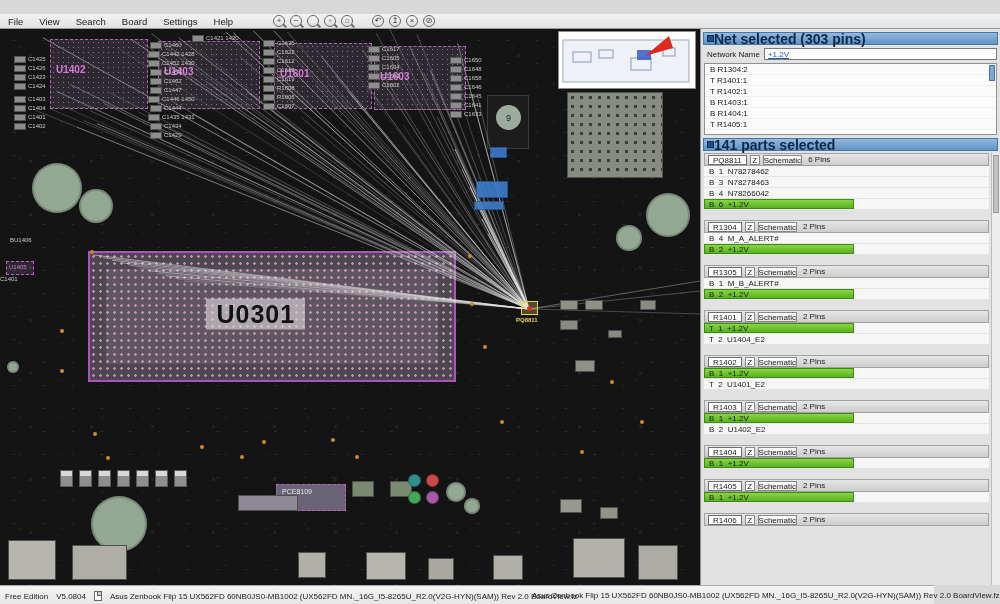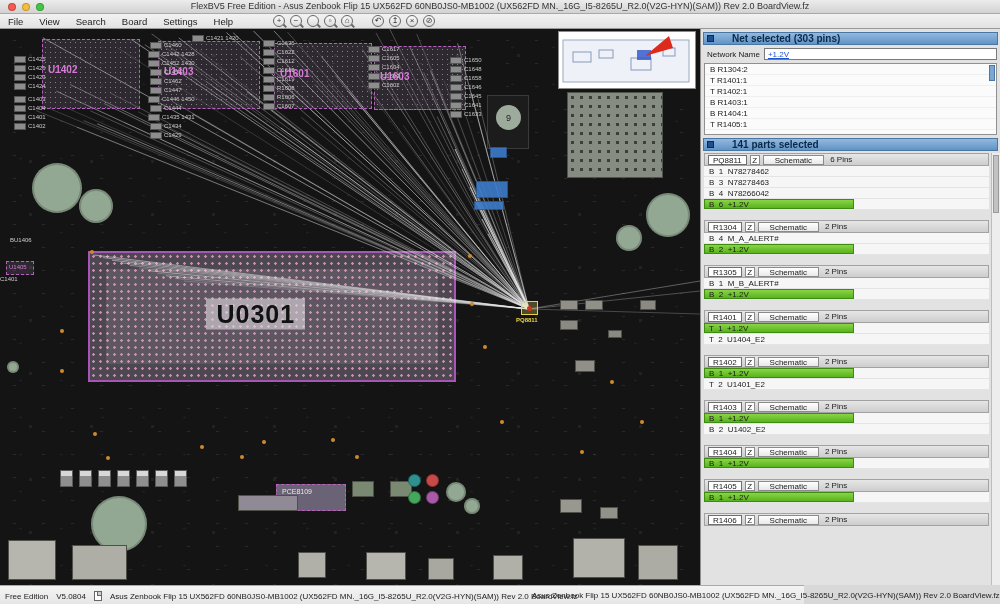--- a/index.html
+++ b/index.html
@@ -79,75 +79,67 @@
     border-radius:50%; background:#d23322; }
   .pql { position:absolute; left:516px; top:288px; color:#e8d24a; font-size:6px; font-weight:bold; }
 
   #minimap { position:absolute; left:558px; top:2px; width:138px; height:58px;
     background:#fff; border:1px solid #8a8a8a; }
 
   
   #panel { position:absolute; left:700px; top:29px; width:300px; height:556px;
     background:#e2e2e2; border-left:1px solid #8f8f8f; font-size:8px; color:#1a1a1a; }
   .hdr { height:13px; margin:3px 2px 0 2px; background:linear-gradient(#93b9de,#6093c6);
-    border:1px solid #4a76a4; color:#0a2847; font-weight:bold; font-size:10px;
-    display:flex; align-items:center; gap:18px; padding:0 3px; }
+    border:1px solid #4a76a4; color:#0a2847; font-weight:bold; font-size:14px;
+    display:flex; align-items:center; gap:0; padding:0 3px; }
   .hdr-ico { width:7px; height:7px; background:#1f4f8f; border:1px solid #0c2c55; }
   .nnrow { display:flex; align-items:center; gap:4px; padding:3px 3px 2px 6px; }
   .nnbox { flex:1; height:12px; line-height:11px; background:#fff; border:1px solid #7a7a7a;
     padding:0 3px; color:#2255cc; text-decoration:underline; }
   .netlist { position:relative; margin:1px 3px; height:72px; background:#fbfbfb;
     border:1px solid #909090; overflow:hidden; }
   .net-row { height:11px; line-height:11px; padding-left:5px; border-bottom:1px solid #efefef; white-space:pre; }
   .nl-thumb { position:absolute; right:1px; top:1px; width:6px; height:16px; background:#7aa7d4; border:1px solid #4a77a4; }
 
   #parts-wrap { position:absolute; left:0; top:124px; bottom:0; width:291px; overflow:hidden; }
   .card { margin:0 3px 10px 3px; }
   .card-h { background:linear-gradient(#e6e6e6,#cdcdcd); border:1px solid #a2a2a2; height:13px;
     display:flex; align-items:center; gap:3px; padding:0 3px; }
   .ref { background:#fff; border:1px solid #6f6f6f; padding:0 4px; height:10px; line-height:9px; font-size:8px; }
   .zbtn { background:#fff; border:1px solid #8a8a8a; width:10px; height:10px; line-height:9px; text-align:center; }
-  .schbtn { background:linear-gradient(#fff,#e8e8e8); border:1px solid #8a8a8a; padding:0 11px;
+  .schbtn { background:linear-gradient(#fff,#e8e8e8); border:1px solid #8a8a8a; padding:0 0;
     height:10px; line-height:9px; }
   .pins { margin-left:3px; color:#222; }
   .mfg-row { display:flex; align-items:center; gap:4px; padding:2px 3px; background:#ececec;
     border:1px solid #b5b5b5; border-top:none; }
   .mfg-box { flex:1; background:#fff; border:1px solid #8a8a8a; height:11px; line-height:10px;
     padding:0 3px; color:#2255cc; text-decoration:underline; }
   .pinrow { position:relative; height:11px; background:#f6f6f6; border-bottom:1px solid #e4e4e4; }
   .pinrow .bar { position:absolute; left:0; top:0; width:150px; height:10px;
     background:linear-gradient(#8ad446,#57b31e); border:1px solid #3f8a12; }
   .pinrow .txt { position:relative; line-height:11px; padding-left:5px; white-space:pre; }
   .scroll-track { position:absolute; right:0; top:124px; bottom:0; width:9px; background:#ededed;
     border-left:1px solid #bdbdbd; }
   .scroll-thumb { position:absolute; left:1px; top:2px; width:6px; height:58px; background:#c2c2c2; border:1px solid #9a9a9a; }
 
   
-  .statusbar { position:absolute; left:0; top:585px; width:804px; height:19px;
+  .statusbar { position:absolute; left:0; top:585px; width:934px; height:19px;
     background:linear-gradient(#f4f4f4,#e6e6e6); border-top:1px solid #aaa;
     font-size:8px; color:#222; }
   .statusbar .row { position:absolute; left:5px; top:5px; display:flex; align-items:center; gap:8px; white-space:nowrap; }
   .doc { width:8px; height:10px; background:#fff; border:1px solid #666; position:relative; }
   .doc::after { content:""; position:absolute; right:0; top:0; width:3px; height:3px;
     background:#ccc; border-left:1px solid #666; border-bottom:1px solid #666; }
   .overlay-file { position:absolute; left:532px; top:5px; white-space:nowrap; }
 </style>
 </head>
 <body>
 
 <div id="app">
 
-  <div class="titlebar">
-    <div class="lights">
-      <div class="light" style="background:#f45b51"></div>
-      <div class="light" style="background:#f6bd3c"></div>
-      <div class="light" style="background:#43c644"></div>
-    </div>
-    <div class="title">FlexBV5 Free Edition - Asus Zenbook Flip 15 UX562FD 60NB0JS0-MB1002 (UX562FD MN._16G_I5-8265U_R2.0(V2G-HYN)(SAM)) Rev 2.0 BoardView.fz</div>
-  </div>
 
   <div class="menubar">
     <div style="display:flex">
         <div class="mi">File</div>
         <div class="mi">View</div>
         <div class="mi">Search</div>
         <div class="mi">Board</div>
         <div class="mi">Settings</div>
         <div class="mi">Help</div>
       </div>
@@ -341,21 +333,21 @@
       <div class="od" style="left: 500px; top: 391px;"></div>
       <div class="od" style="left: 90px; top: 221px;"></div>
       <div class="od" style="left: 468px; top: 225px;"></div>
       <div class="od" style="left: 200px; top: 416px;"></div>
       <div class="od" style="left: 240px; top: 426px;"></div>
       <div class="od" style="left: 610px; top: 351px;"></div>
       <div class="od" style="left: 640px; top: 391px;"></div>
       <div class="od" style="left: 580px; top: 421px;"></div>
       <div class="od" style="left: 60px; top: 300px;"></div>
       <div class="od" style="left: 60px; top: 340px;"></div>
-      <div class="icbox" style="left: 42px; top: 10px; width: 98px; height: 70px;">
+      <div class="icbox" style="left: 50px; top: 10px; width: 98px; height: 70px;">
         <div class="iclbl">U1402</div>
       </div>
       <div class="icbox" style="left: 158px; top: 12px; width: 102px; height: 68px;">
         <div class="iclbl">U1403</div>
       </div>
       <div class="icbox" style="left: 274px; top: 14px; width: 98px; height: 66px;">
         <div class="iclbl">U1601</div>
       </div>
       <div class="icbox" style="left: 374px; top: 17px; width: 92px; height: 64px;">
         <div class="iclbl">U1603</div>

